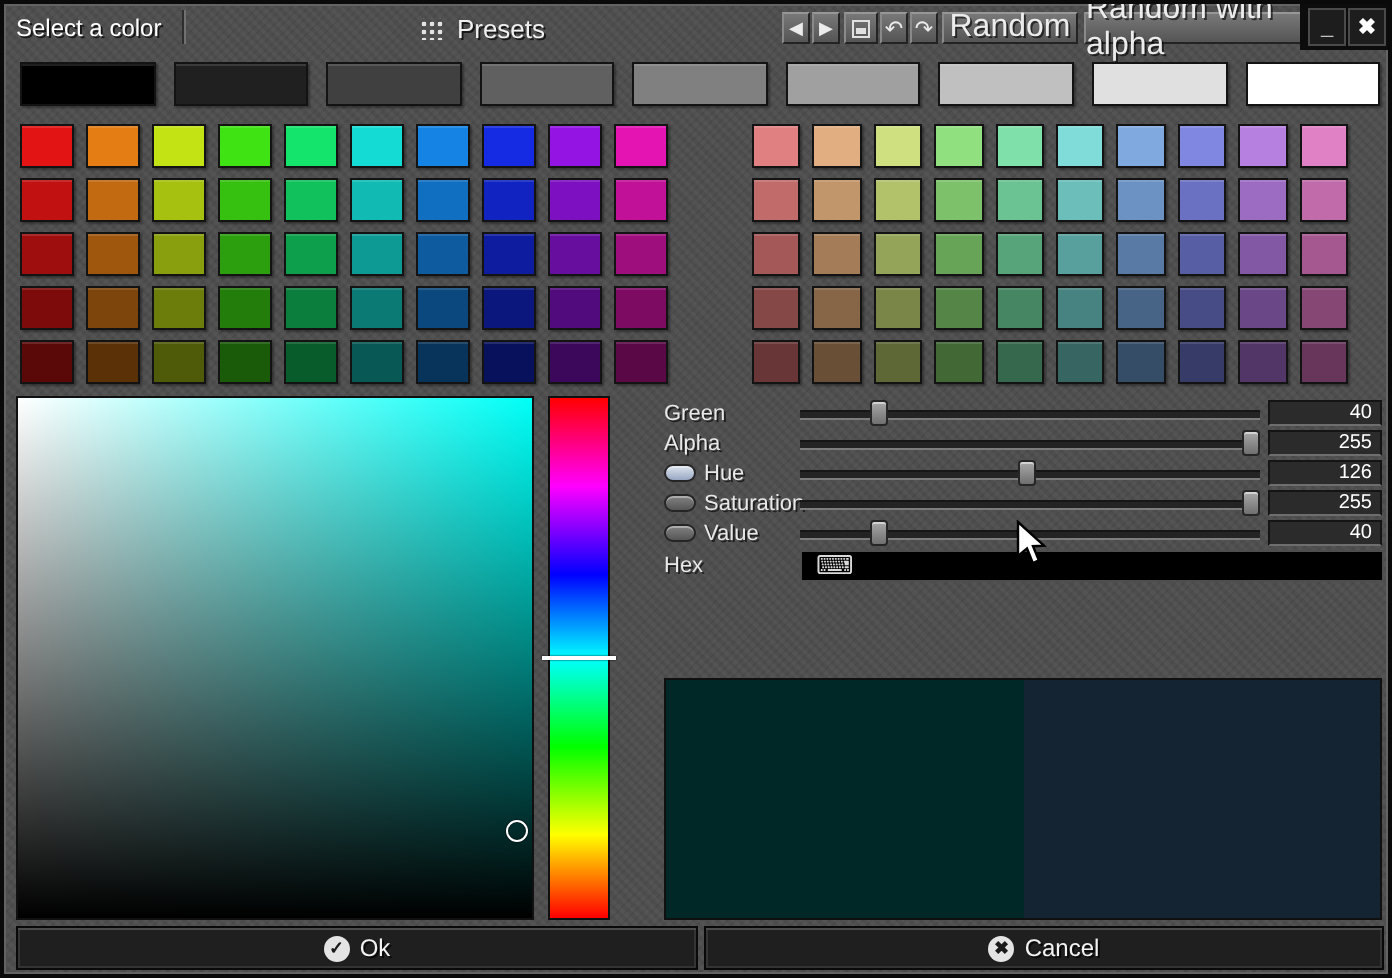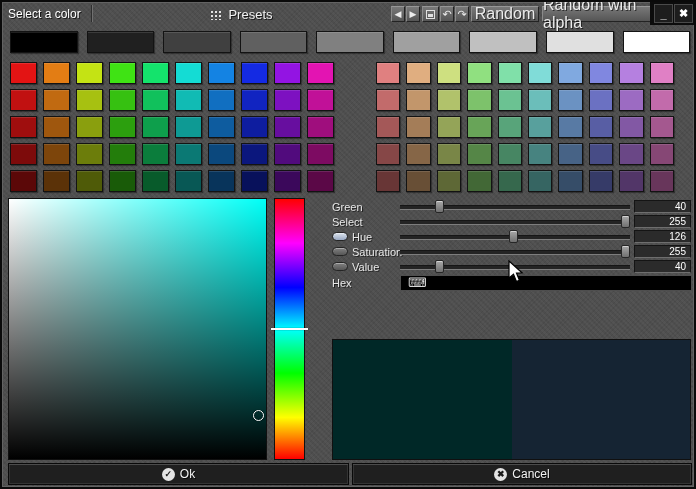--- a/index.html
+++ b/index.html
@@ -248,21 +248,21 @@
     <div class="srow">
       <span class="slabel wide">Green</span>
       <div class="track">
           <div class="handle" style="left: calc(15.69% - 1.41px);"></div>
         </div>
       <div class="val">40</div>
     </div>
 
 
     <div class="srow">
-      <span class="slabel wide">Select</span>
+      <span class="slabel wide">Alpha</span>
       <div class="track">
           <div class="handle" style="left: calc(100% - 9px);"></div>
         </div>
       <div class="val">255</div>
     </div>
 
     <div class="srow">
       <div class="toggle active"></div>
       <span class="slabel narrow">Hue</span>
       <div class="track">

